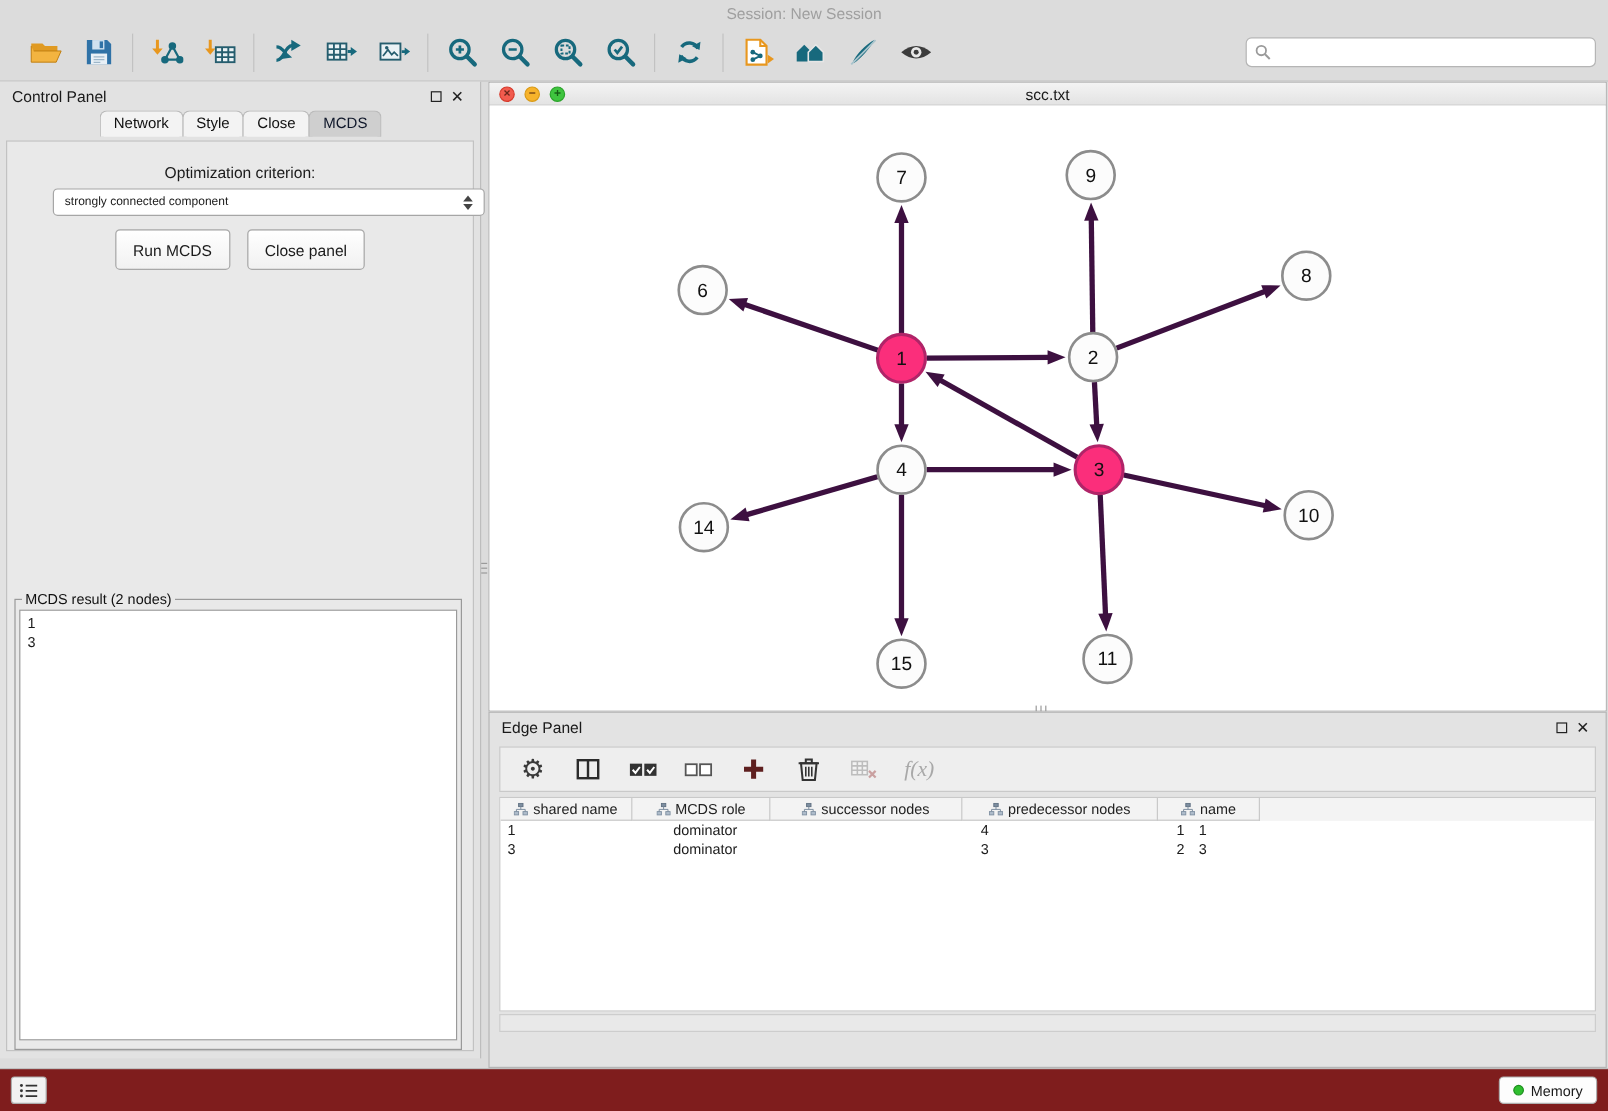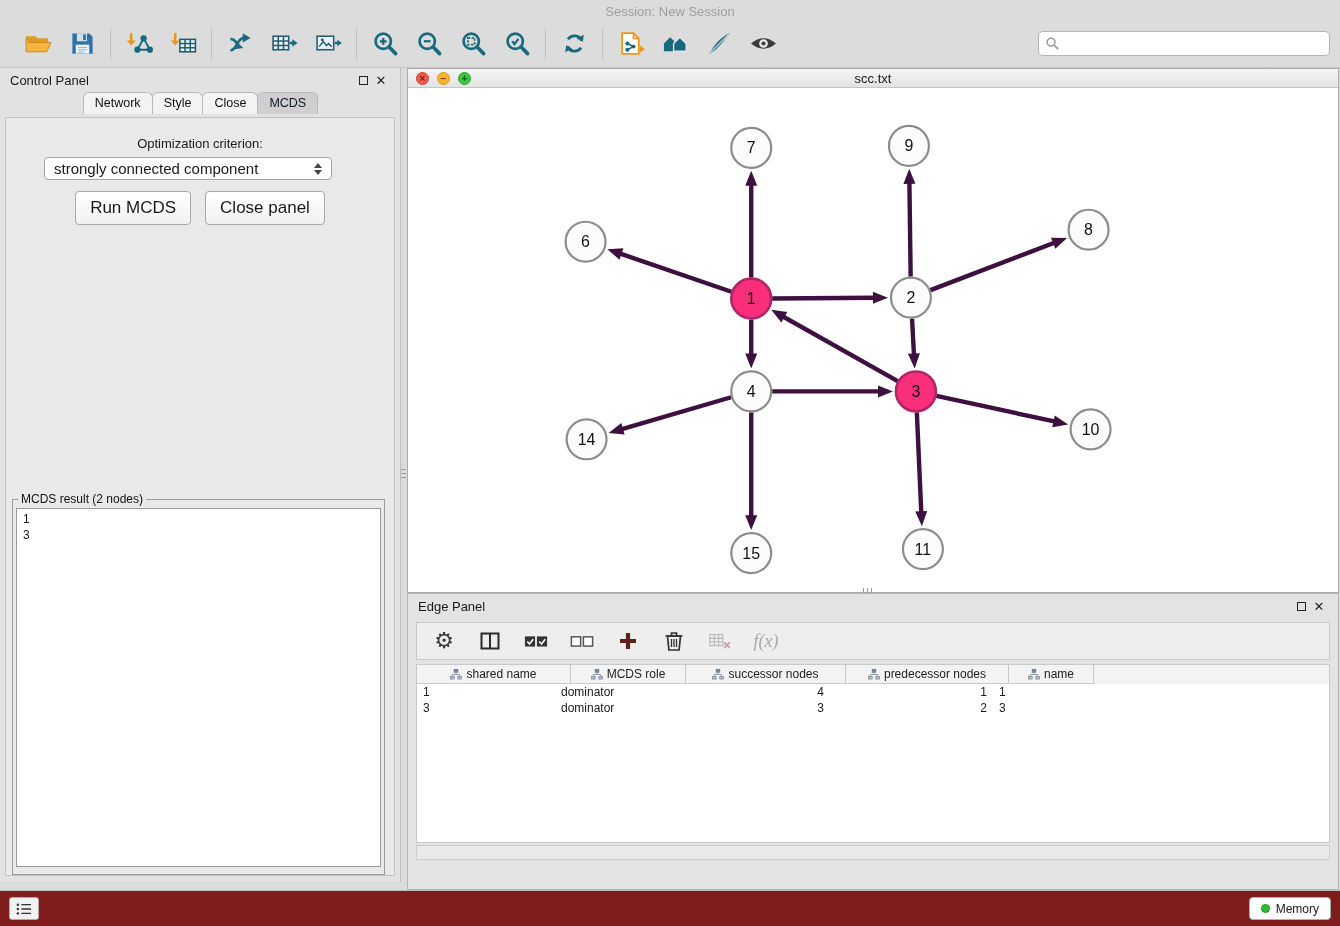--- a/index.html
+++ b/index.html
@@ -37,30 +37,30 @@
     border:1px solid #b9b9b9; border-bottom:none; border-radius:6px 6px 0 0;
     margin-right:-1px; color:#111; white-space:nowrap; }
   .tab.active { background:#cfcfcf; color:#0f172a; }
 
   
   .control-panel { position:absolute; left:0; top:68px; width:401px; height:814px;
     background:#e2e2e2; border-right:1px solid #bdbdbd; }
   .cp-body { position:absolute; left:5px; right:5px; top:49px; bottom:6px;
     background:#e9e9e9; border:1px solid #c2c2c2; }
   .opt-label { position:absolute; top:68px; left:0; right:0; text-align:center; font-size:13px; }
-  .opt-select { position:absolute; top:89px; left:44px; width:288px; height:23px;
+  .opt-select { position:absolute; top:89px; left:44px; width:360px; height:23px;
     background:#fff; border:1px solid #a6a6a6; border-radius:4px;
-    display:flex; align-items:center; padding:0 9px; font-size:15px; }
+    display:flex; align-items:center; padding:0 9px; font-size:10px; }
   .spin { margin-left:auto; display:flex; flex-direction:column; gap:2px; }
   .spin i { display:block; width:0; height:0; border-left:4px solid transparent; border-right:4px solid transparent; }
   .spin .up { border-bottom:5px solid #444; }
   .spin .dn { border-top:5px solid #444; }
   .btn-row { position:absolute; top:123px; left:0; right:0; display:flex; justify-content:center; gap:14px; }
   .btn { height:21px; padding:16px 14px; background:linear-gradient(#ffffff,#f1f1f1);
-    border:1px solid #a8a8a8; border-radius:4px; font-size:17px;
+    border:1px solid #a8a8a8; border-radius:4px; font-size:13px;
     display:flex; align-items:center; }
   .result-fieldset { position:absolute; left:12px; top:424px; width:373px; height:383px;
     border:1px solid #9a9a9a; }
   .result-fieldset legend { font-size:12px; padding:0 3px; margin-left:5px; color:#111; }
   .result-list { position:absolute; left:3px; right:3px; top:2px; bottom:3px;
     background:#fff; border:1px solid #9a9a9a; font-size:12px; line-height:16px;
     padding:2px 6px; overflow:hidden; }
 
   
   .network-window { position:absolute; left:407px; top:68px; width:932px; height:525px;
@@ -455,21 +455,21 @@
           </g>
           <path d="M17.5 12.5 l6 6 M23.5 12.5 l-6 6" stroke="#c9a0a0" stroke-width="2"></path>
         </svg>
       </div>
       <div class="tool-btn">
         <span class="fx-glyph">f(x)</span>
       </div>
     </div>
   <div class="tp-table">
     <div class="thead" id="table-head">
-        <div class="th" style="width: 154px;">
+        <div class="th" style="width: 110px;">
           <svg viewBox="0 0 13 12">
             <rect x="4.5" y="0.5" width="4" height="3" fill="#7d8ea0" stroke="#5d6e80" stroke-width="0.8"></rect>
             <rect x="0.5" y="8" width="4" height="3" fill="#aebccb" stroke="#7d8ea0" stroke-width="0.8"></rect>
             <rect x="8.5" y="8" width="4" height="3" fill="#aebccb" stroke="#7d8ea0" stroke-width="0.8"></rect>
             <path d="M6.5 3.5 V6 M2.5 8 V6 H10.5 V8" fill="none" stroke="#7d8ea0" stroke-width="0.9"></path>
           </svg>
           <span>shared name</span>
         </div>
         <div class="th" style="width: 115px;">
           <svg viewBox="0 0 13 12">

